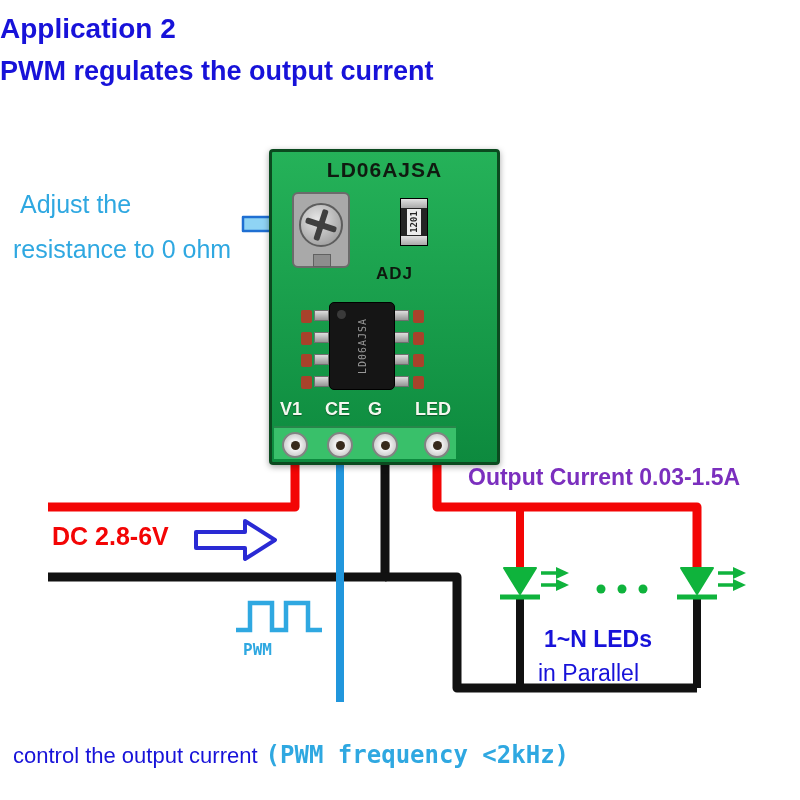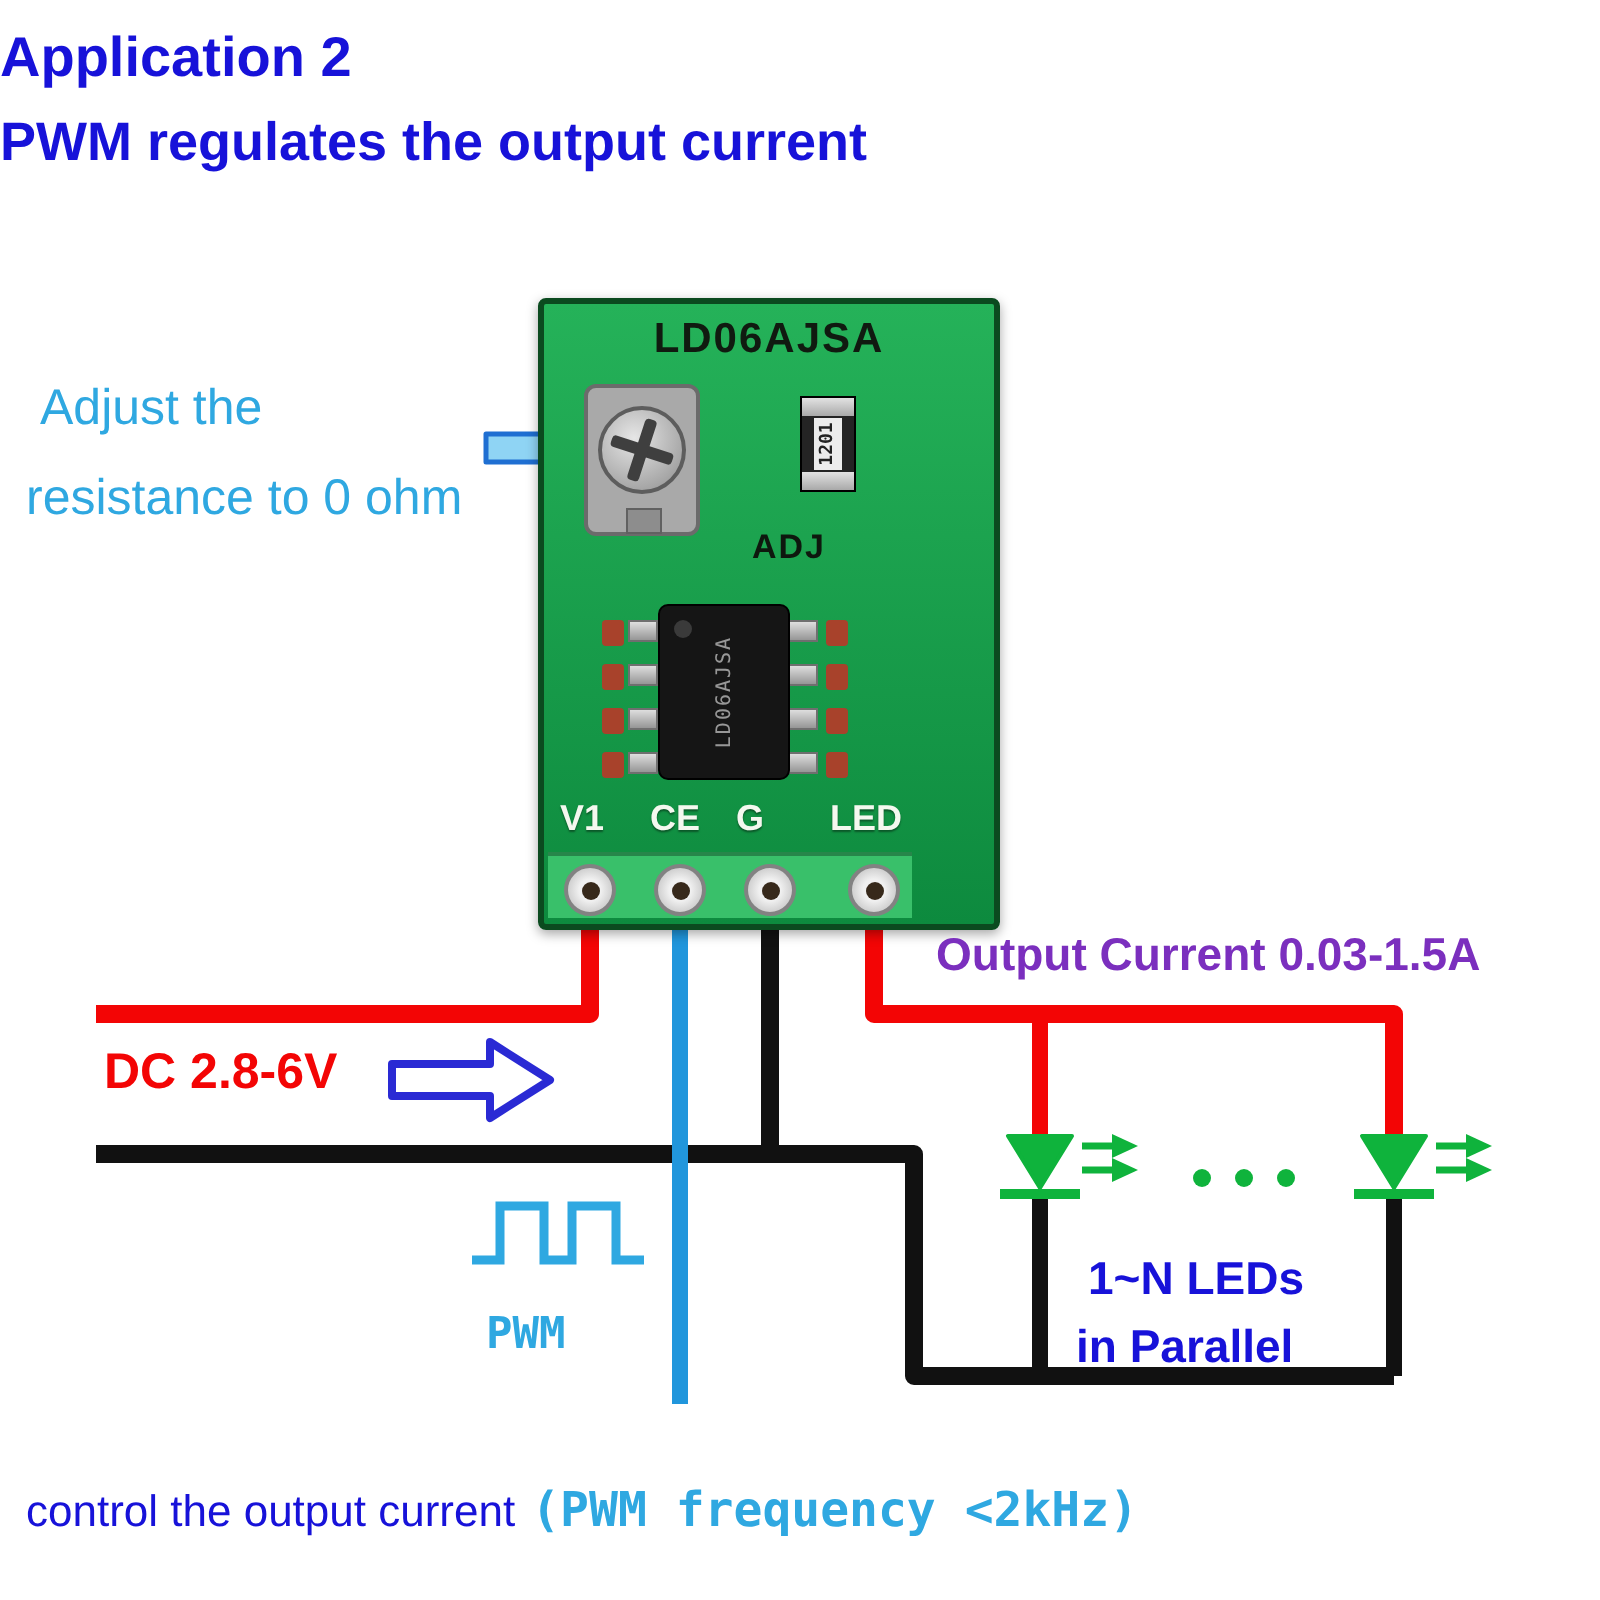--- a/index.html
+++ b/index.html
@@ -71,24 +71,24 @@
                margin:-4.5px 0 0 -4.5px;border-radius:50%;background:#37291b}
   .h1{left:10px}.h2{left:55px}.h3{left:100px}.h4{left:152px}
 
   .pin{position:absolute;top:247px;font-weight:bold;font-size:18px;color:#f4f8ef;
        text-shadow:0 1px 1px rgba(0,0,0,.4)}
   .p1{left:8px;width:30px}.p2{left:53px;width:30px}.p3{left:96px;width:26px}.p4{left:143px;width:44px}
 
   
   .dc{position:absolute;left:52px;top:522px;font-weight:bold;font-size:25px;color:var(--red,#f30505);z-index:4}
   .outcur{position:absolute;left:468px;top:464px;font-weight:bold;font-size:23px;color:var(--purple,#7b2fbe);z-index:4}
-  .pwmtxt{position:absolute;left:243px;top:655px;font-weight:bold;font-size:22px;
+  .pwmtxt{position:absolute;left:243px;top:640px;font-weight:bold;font-size:16px;
           font-family:"DejaVu Sans Mono",monospace;color:var(--cyan,#2fa8e1);z-index:4}
   .ledl1{position:absolute;left:544px;top:626px;font-weight:bold;font-size:23px;color:var(--title-blue,#1712d9);z-index:4}
-  .ledl2{position:absolute;left:538px;top:660px;font-weight:bold;font-size:23px;color:var(--title-blue,#1712d9);z-index:4}
+  .ledl2{position:absolute;left:538px;top:660px;font-weight:normal;font-size:23px;color:var(--title-blue,#1712d9);z-index:4}
   .foot1{position:absolute;left:13px;top:702px;font-weight:bold;font-size:26px;white-space:pre;
          color:var(--title-blue,#1712d9);z-index:4}
   .foot2{position:absolute;left:13px;top:741px;white-space:pre;z-index:4}
   .foot2 .b{font-weight:normal;font-size:22px;color:var(--title-blue,#1712d9)}
   .foot2 .c{font-weight:bold;font-size:24px;margin-left:8px;font-family:"DejaVu Sans Mono",monospace;
             color:var(--cyan,#2fa8e1)}
 </style>
 </head>
 <body>
 

